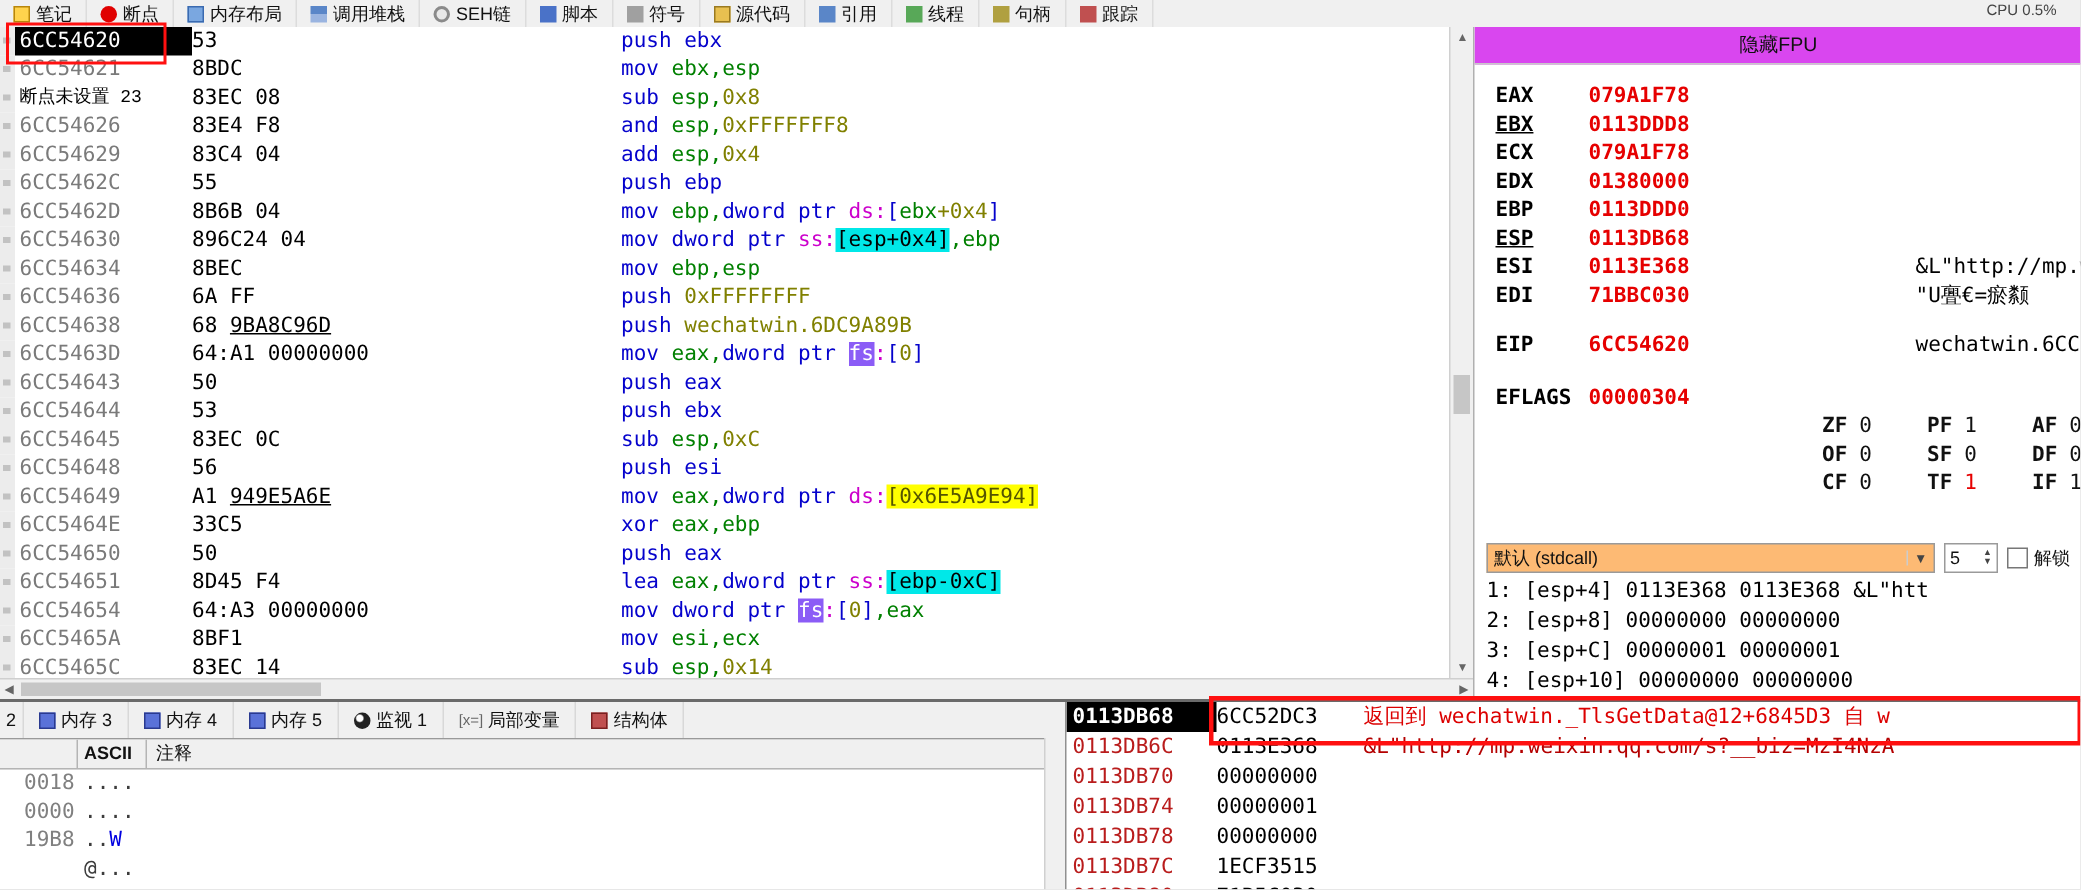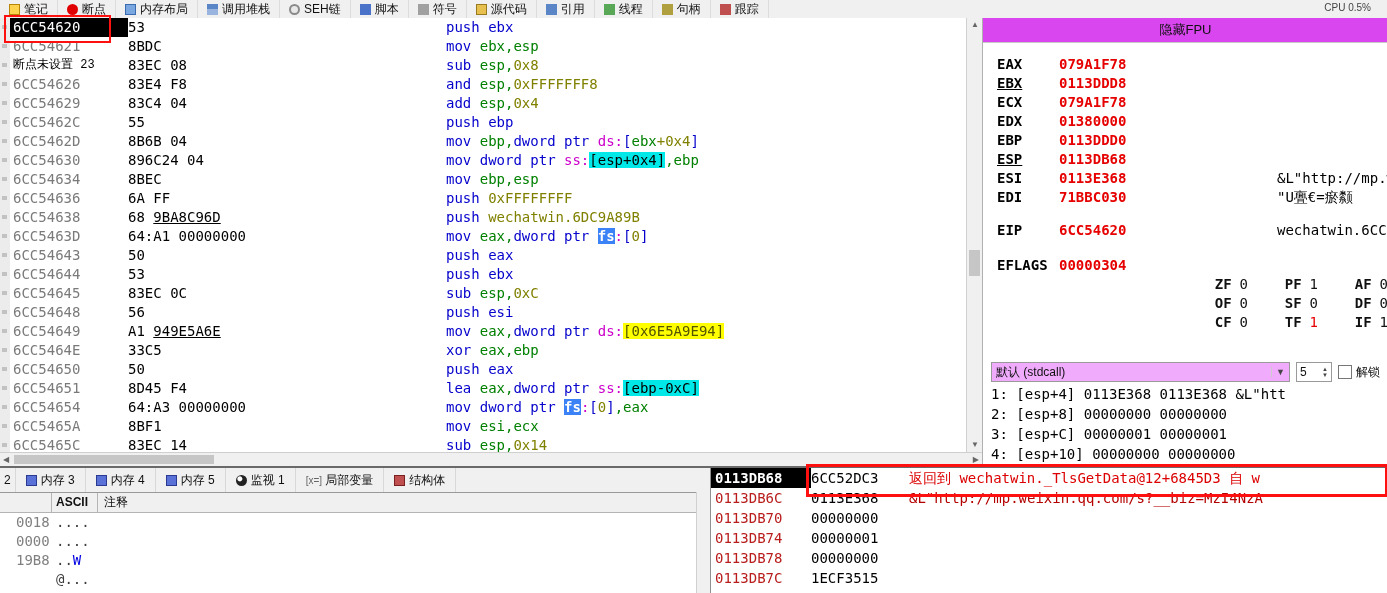--- a/index.html
+++ b/index.html
@@ -31,32 +31,32 @@
 
   
   .disasm{position:absolute;left:0;top:18px;width:966px;height:434px;background:#ffffff;overflow:hidden;
           font-family:"DejaVu Sans Mono",monospace;font-size:14px;}
   .drow{display:flex;height:19px;line-height:19px;white-space:pre;}
   .dg{width:10px;background:#ececec;flex:none;position:relative;}
   .dg::after{content:"";position:absolute;left:2px;top:7px;width:5px;height:4px;background:#c2c2c2;}
   .da{width:118px;flex:none;color:#7a7a7a;padding-left:3px;box-sizing:border-box;overflow:hidden;}
   .da.cip{background:#000;color:#fff;}
   .da.tip{color:#000;font-family:Liberation Mono, monospace;font-size:12px;}
-  .db{width:318px;flex:none;color:#000;}
+  .db{width:286px;flex:none;color:#000;}
   .di{flex:1;color:#000;overflow:hidden;}
   .t-m{color:#0502cc;}
   .t-r{color:#008000;}
   .t-n{color:#808000;}
   .t-seg{color:#cc00cc;}
   .t-b{color:#0502cc;}
   .t-sym{color:#808000;}
   .t-u{text-decoration:underline;}
   .t-hlc{background:#00e8e8;color:#000;}
   .t-hly{background:#ffff00;color:#555500;}
-  .t-hlr{background:#3b82f6;color:#fff;font-weight:bold;}
+  .t-hlr{background:#8b5cf6;color:#fff;}
   .t-wb{color:#0000e0;}
 
   
   .vscroll{position:absolute;left:966px;top:18px;width:16px;height:434px;background:#f0f0f0;
            border-left:1px solid #d0d0d0;font-size:8px;color:#666;text-align:center;}
   .vscroll .sar{display:block;height:14px;line-height:14px;}
   .vthumb{position:absolute;left:2px;top:232px;width:11px;height:26px;background:#c6c6c6;}
   .vscroll .down{position:absolute;bottom:0;left:0;right:0;}
   .hscroll{position:absolute;left:0;top:452px;width:982px;height:14px;background:#f0f0f0;border-top:1px solid #cfcfcf;
            font-size:8px;color:#666;}
@@ -78,21 +78,21 @@
   .rextra{color:#000;}
   .eip-row{margin-top:14px;}
   .eflags-row{margin-top:16px;}
   .flagrow{height:19px;line-height:19px;padding-left:16px;white-space:pre;text-align:right;}
   .fpair{display:inline-block;width:70px;}
   .fname{font-weight:bold;}
   .fval{margin-left:8px;}
   .fval.red{color:#e60000;}
   .conv-bar{display:flex;align-items:center;margin-top:30px;padding:0 8px;gap:6px;
             font-family:"Liberation Sans","DejaVu Sans",sans-serif;font-size:12px;}
-  .combo{flex:1;height:20px;border:1px solid #9a9a9a;background:#f0abfc;display:flex;align-items:center;
+  .combo{flex:1;height:20px;border:1px solid #9a9a9a;background:#fdba74;display:flex;align-items:center;
          justify-content:space-between;padding:0 4px;box-sizing:border-box;}
   .combo-arrow{font-size:9px;color:#444;border-left:1px solid #ccc;padding-left:4px;}
   .spin{width:36px;height:20px;border:1px solid #9a9a9a;background:#fff;display:flex;align-items:center;
         justify-content:space-between;padding:0 3px;box-sizing:border-box;}
   .spin-arrows{display:flex;flex-direction:column;font-size:6px;line-height:6px;color:#444;}
   .chk{display:flex;align-items:center;white-space:nowrap;}
   .chkbox{width:12px;height:12px;border:1px solid #777;background:#fff;display:inline-block;margin-right:4px;}
   .args{margin-top:2px;}
   .argrow{height:20px;line-height:20px;padding-left:8px;white-space:pre;font-size:14px;color:#000;}
 

